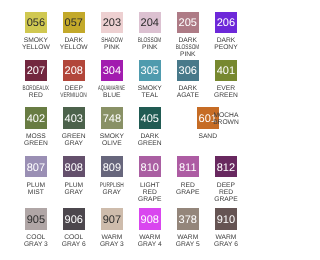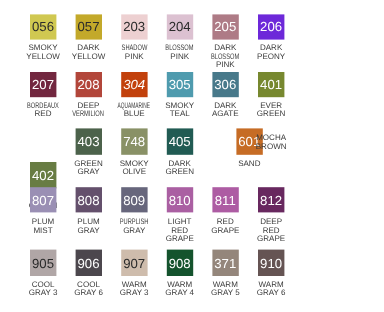--- a/index.html
+++ b/index.html
@@ -127,21 +127,21 @@
       <div class="label">
         <span class="lw">
           <span>DEEP</span>
         </span>
         <span class="lw">
           <span style="transform: scaleX(0.717452);">VERMILION</span>
         </span>
       </div>
     </div>
     <div class="cell" style="left: 101.1px; top: 59.6px;">
-      <div class="swatch" style="background: #c2410c; color: rgb(255, 255, 255); font-style: italic;">304</div>
+      <div class="swatch" style="background: #a21caf; color: rgb(255, 255, 255);">304</div>
       <div class="label">
         <span class="lw">
           <span style="transform: scaleX(0.600417);">AQUAMARINE</span>
         </span>
         <span class="lw">
           <span>BLUE</span>
         </span>
       </div>
     </div>
     <div class="cell" style="left: 139px; top: 59.6px;">
@@ -170,21 +170,21 @@
       <div class="swatch" style="background: rgb(119, 136, 47); color: rgb(255, 255, 255);">401</div>
       <div class="label">
         <span class="lw">
           <span>EVER</span>
         </span>
         <span class="lw">
           <span>GREEN</span>
         </span>
       </div>
     </div>
-    <div class="cell" style="left: 25.1px; top: 107.3px; margin-top: 28px;">
+    <div class="cell" style="left: 25.1px; top: 107.3px;">
       <div class="swatch" style="background: rgb(104, 124, 67); color: rgb(255, 255, 255);">402</div>
       <div class="label">
         <span class="lw">
           <span>MOSS</span>
         </span>
         <span class="lw">
           <span>GREEN</span>
         </span>
       </div>
     </div>
@@ -338,32 +338,32 @@
       <div class="label">
         <span class="lw">
           <span>WARM</span>
         </span>
         <span class="lw">
           <span>GRAY 3</span>
         </span>
       </div>
     </div>
     <div class="cell" style="left: 139px; top: 208.15px;">
-      <div class="swatch" style="background: #14532d; color: rgb(255, 255, 255);">908</div>
+      <div class="swatch" style="background: #d946ef; color: rgb(255, 255, 255);">908</div>
       <div class="label">
         <span class="lw">
           <span>WARM</span>
         </span>
         <span class="lw">
           <span>GRAY 4</span>
         </span>
       </div>
     </div>
     <div class="cell" style="left: 177px; top: 208.15px;">
-      <div class="swatch" style="background: rgb(148, 134, 123); color: rgb(255, 255, 255);">371</div>
+      <div class="swatch" style="background: rgb(148, 134, 123); color: rgb(255, 255, 255);">378</div>
       <div class="label">
         <span class="lw">
           <span>WARM</span>
         </span>
         <span class="lw">
           <span>GRAY 5</span>
         </span>
       </div>
     </div>
     <div class="cell" style="left: 215.2px; top: 208.15px;">

